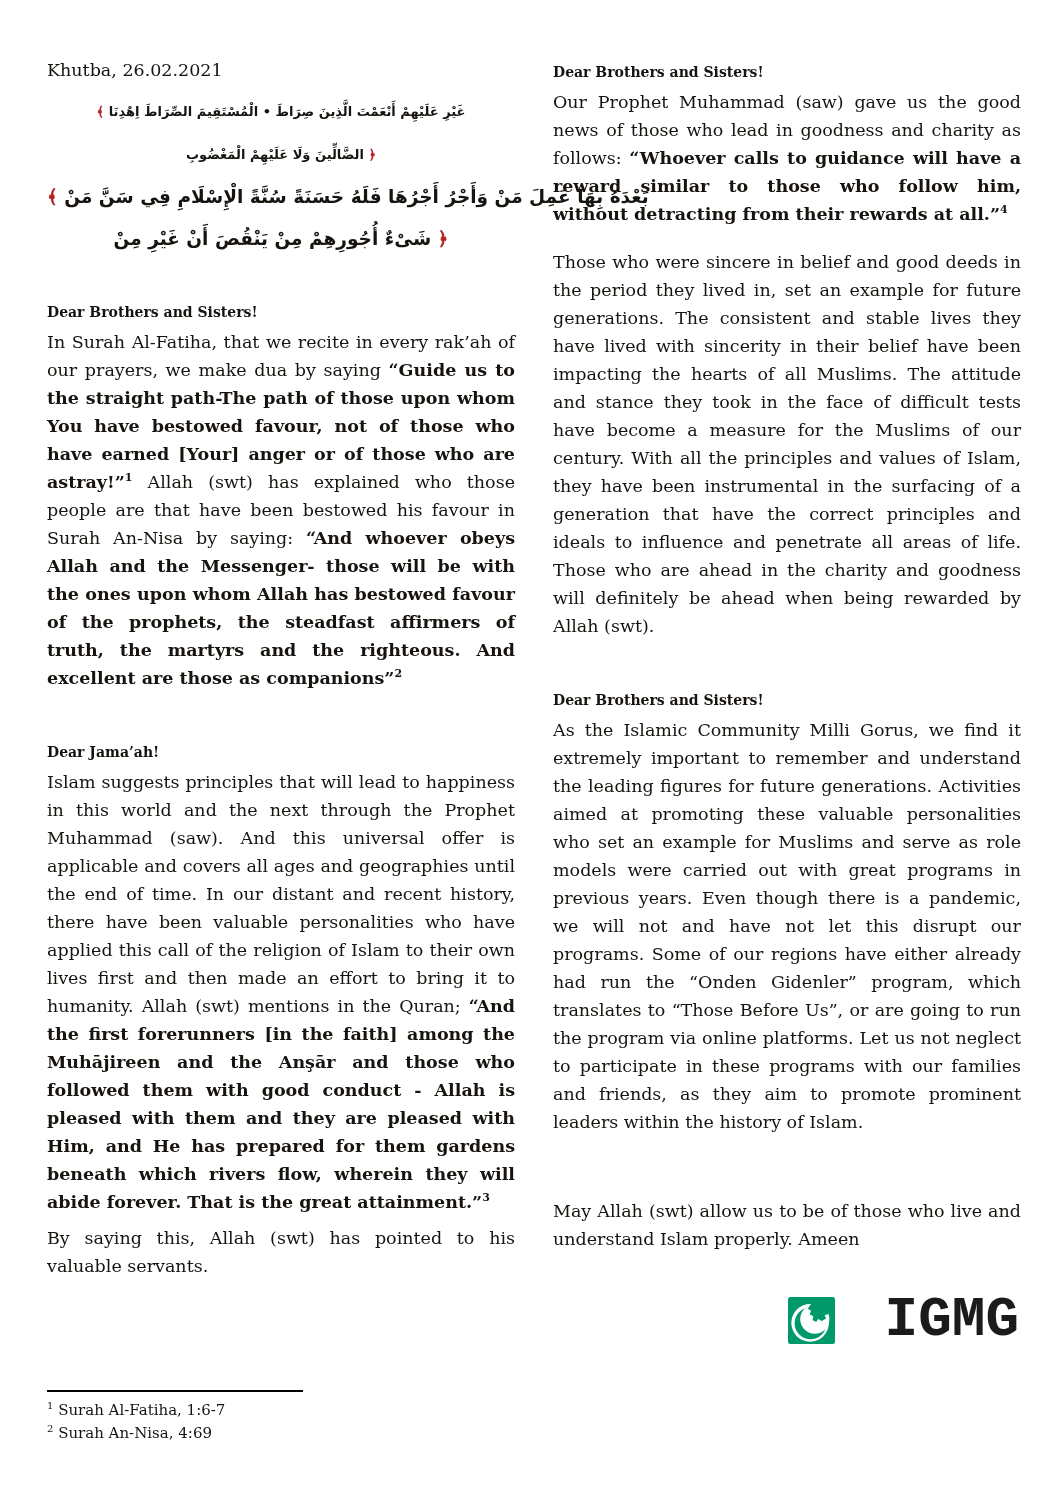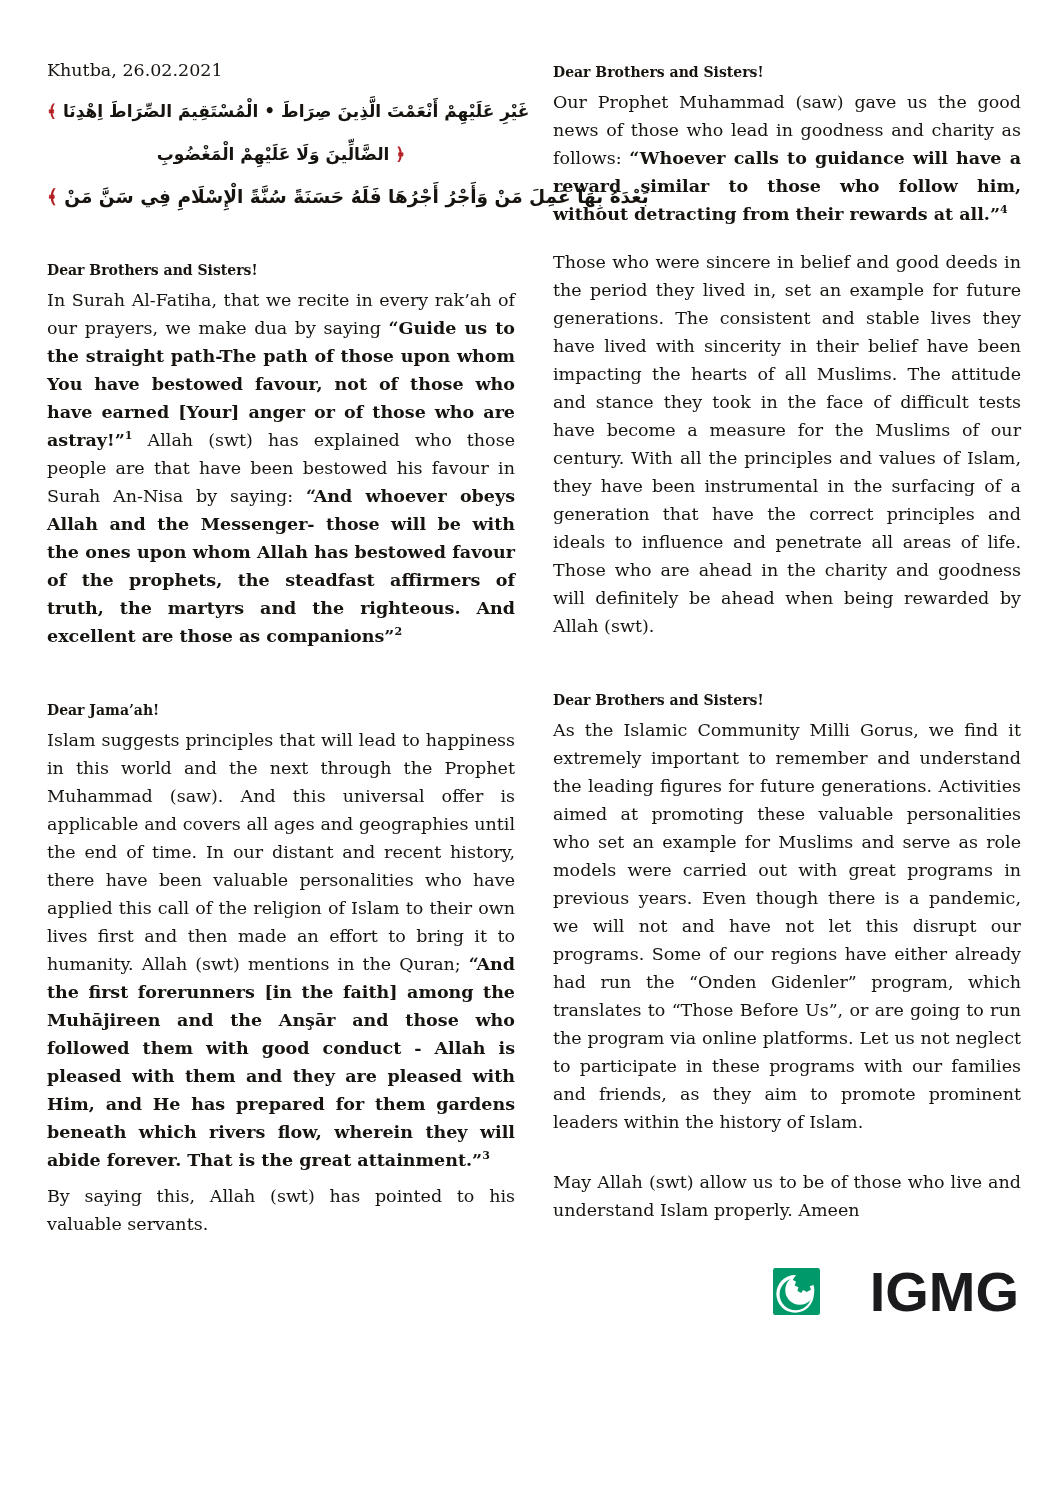--- a/index.html
+++ b/index.html
@@ -17,39 +17,39 @@
     display:flex;gap:38px;overflow:hidden;background:var(--page-bg);
   }
   .col{width:468px;display:flex;flex-direction:column;}
   .doc-header{font-size:17.5px;line-height:25px;}
   .doc-title{font-weight:bold;}
   
   .arabic{direction:ltr;text-align:center;font-family:"DejaVu Sans",sans-serif;font-weight:bold;}
   .ar-line{white-space:nowrap;}
   .ar-w{display:inline-block;direction:rtl;unicode-bidi:isolate;}
   .orn{color:var(--accent-red);}
-  .verse{font-size:17px;line-height:43px;margin-top:7px;}
+  .verse{font-size:13px;line-height:43px;margin-top:7px;}
   .narration{font-size:16.5px;line-height:36px;}
   .hadith{font-size:18.5px;line-height:42px;margin-bottom:12px;}
   h3{font-size:14px;line-height:28px;font-weight:bold;margin:26px 0 2px 0;}
   .col > h3:first-child{margin-top:0;}
   p.body{font-size:17.5px;line-height:28px;text-align:justify;margin:0 0 20px 0;}
   p.tight{margin-bottom:8px;}
-  p.space-above{margin-top:12px;}
+  p.space-above{margin-top:41px;}
   sup{font-size:11px;line-height:0;vertical-align:super;}
   b{font-weight:bold;}
   .footnotes{margin-top:auto;font-size:15px;line-height:23px;}
   .footnotes .rule{width:256px;border-top:2px solid #000;margin-bottom:7px;}
   .footnotes.with-rule{padding-top:8px;}
   .footnotes.no-rule{padding-top:17px;}
   .fn sup{font-size:10px;}
   .logo-row{display:flex;justify-content:flex-end;align-items:center;gap:9px;margin-top:24px;margin-right:2px;}
   .logo-mark{width:47px;height:47px;display:block;}
   .logo-text{
-    font-family:Liberation Sans, sans-serif;
+    font-family:Liberation Mono, monospace;
     font-weight:900;font-size:56px;line-height:47px;letter-spacing:0px;
     color:#1b1b1e;
     margin-left:41px;
   }
 </style>
 </head>
 <body>
 
 <div class="page">
 
@@ -57,29 +57,35 @@
     <div class="doc-header">
       <div>Khutba, 26.02.2021</div>
     </div>
 
     <div class="arabic verse">
         <div class="ar-line"><span class="ar-w orn" dir="rtl">﴾</span> <span class="ar-w" dir="rtl">اِهْدِنَا</span> <span class="ar-w" dir="rtl">الصِّرَاطَ</span> <span class="ar-w" dir="rtl">الْمُسْتَقِيمَ</span> <span class="ar-w" dir="rtl">•</span> <span class="ar-w" dir="rtl">صِرَاطَ</span> <span class="ar-w" dir="rtl">الَّذِينَ</span> <span class="ar-w" dir="rtl">أَنْعَمْتَ</span> <span class="ar-w" dir="rtl">عَلَيْهِمْ</span> <span class="ar-w" dir="rtl">غَيْرِ</span> </div>
         <div class="ar-line"><span class="ar-w" dir="rtl">الْمَغْضُوبِ</span> <span class="ar-w" dir="rtl">عَلَيْهِمْ</span> <span class="ar-w" dir="rtl">وَلَا</span> <span class="ar-w" dir="rtl">الضَّالِّينَ</span> <span class="ar-w orn" dir="rtl">﴿</span> </div>
       </div>
     <div class="arabic hadith">
         <div class="ar-line"><span class="ar-w orn" dir="rtl">﴾</span> <span class="ar-w" dir="rtl">مَنْ</span> <span class="ar-w" dir="rtl">سَنَّ</span> <span class="ar-w" dir="rtl">فِي</span> <span class="ar-w" dir="rtl">الْإِسْلَامِ</span> <span class="ar-w" dir="rtl">سُنَّةً</span> <span class="ar-w" dir="rtl">حَسَنَةً</span> <span class="ar-w" dir="rtl">فَلَهُ</span> <span class="ar-w" dir="rtl">أَجْرُهَا</span> <span class="ar-w" dir="rtl">وَأَجْرُ</span> <span class="ar-w" dir="rtl">مَنْ</span> <span class="ar-w" dir="rtl">عَمِلَ</span> <span class="ar-w" dir="rtl">بِهَا</span> <span class="ar-w" dir="rtl">بَعْدَهُ</span> </div>
+        <div class="ar-line"><span class="ar-w" dir="rtl">مِنْ</span> <span class="ar-w" dir="rtl">غَيْرِ</span> <span class="ar-w" dir="rtl">أَنْ</span> <span class="ar-w" dir="rtl">يَنْقُصَ</span> <span class="ar-w" dir="rtl">مِنْ</span> <span class="ar-w" dir="rtl">أُجُورِهِمْ</span> <span class="ar-w" dir="rtl">شَىْءٌ</span> <span class="ar-w orn" dir="rtl">﴿</span> </div>
       </div>
 
     <h3>Dear Brothers and Sisters!</h3>
     <p class="body"><span>In Surah Al-Fatiha, that we recite in every rak’ah of our prayers, we make dua by saying </span><b>“Guide us to the straight path-The path of those upon whom You have bestowed favour, not of those who have earned [Your] anger or of those who are astray!”</b><sup><b>1</b></sup><span> Allah (swt) has explained who those people are that have been bestowed his favour in Surah An-Nisa by saying: </span><b>“And whoever obeys Allah and the Messenger- those will be with the ones upon whom Allah has bestowed favour of the prophets, the steadfast affirmers of truth, the martyrs and the righteous. And excellent are those as companions”</b><sup><b>2</b></sup></p>
 
     <h3>Dear Jama’ah!</h3>
     <p class="body tight"><span>Islam suggests principles that will lead to happiness in this world and the next through the Prophet Muhammad (saw). And this universal offer is applicable and covers all ages and geographies until the end of time. In our distant and recent history, there have been valuable personalities who have applied this call of the religion of Islam to their own lives first and then made an effort to bring it to humanity. Allah (swt) mentions in the Quran; </span><b>“And the first forerunners [in the faith] among the Muhājireen and the Anşār and those who followed them with good conduct - Allah is pleased with them and they are pleased with Him, and He has prepared for them gardens beneath which rivers flow, wherein they will abide forever. That is the great attainment.”</b><sup><b>3</b></sup></p>
     <p class="body"><span>By saying this, Allah (swt) has pointed to his valuable servants.</span></p>
 
+    <div class="footnotes with-rule">
+      <div class="rule"></div>
+      <div class="fn"><sup><span>1</span></sup><span> Surah Al-Fatiha, 1:6-7</span></div>
+      <div class="fn"><sup><span>2</span></sup><span> Surah An-Nisa, 4:69</span></div>
+    </div>
   </div>
 
   <div class="col">
     <h3>Dear Brothers and Sisters!</h3>
     <p class="body"><span>Our Prophet Muhammad (saw) gave us the good news of those who lead in goodness and charity as follows: </span><b>“Whoever calls to guidance will have a reward similar to those who follow him, without detracting from their rewards at all.”</b><sup><b>4</b></sup></p>
     <p class="body"><span>Those who were sincere in belief and good deeds in the period they lived in, set an example for future generations. The consistent and stable lives they have lived with sincerity in their belief have been impacting the hearts of all Muslims. The attitude and stance they took in the face of difficult tests have become a measure for the Muslims of our century. With all the principles and values of Islam, they have been instrumental in the surfacing of a generation that have the correct principles and ideals to influence and penetrate all areas of life. Those who are ahead in the charity and goodness will definitely be ahead when being rewarded by Allah (swt).</span></p>
 
     <h3>Dear Brothers and Sisters!</h3>
     <p class="body"><span>As the Islamic Community Milli Gorus, we find it extremely important to remember and understand the leading figures for future generations. Activities aimed at promoting these valuable personalities who set an example for Muslims and serve as role models were carried out with great programs in previous years. Even though there is a pandemic, we will not and have not let this disrupt our programs. Some of our regions have either already had run the “Onden Gidenler” program, which translates to “Those Before Us”, or are going to run the program via online platforms. Let us not neglect to participate in these programs with our families and friends, as they aim to promote prominent leaders within the history of Islam.</span></p>
     <p class="body space-above"><span>May Allah (swt) allow us to be of those who live and understand Islam properly. Ameen</span></p>

